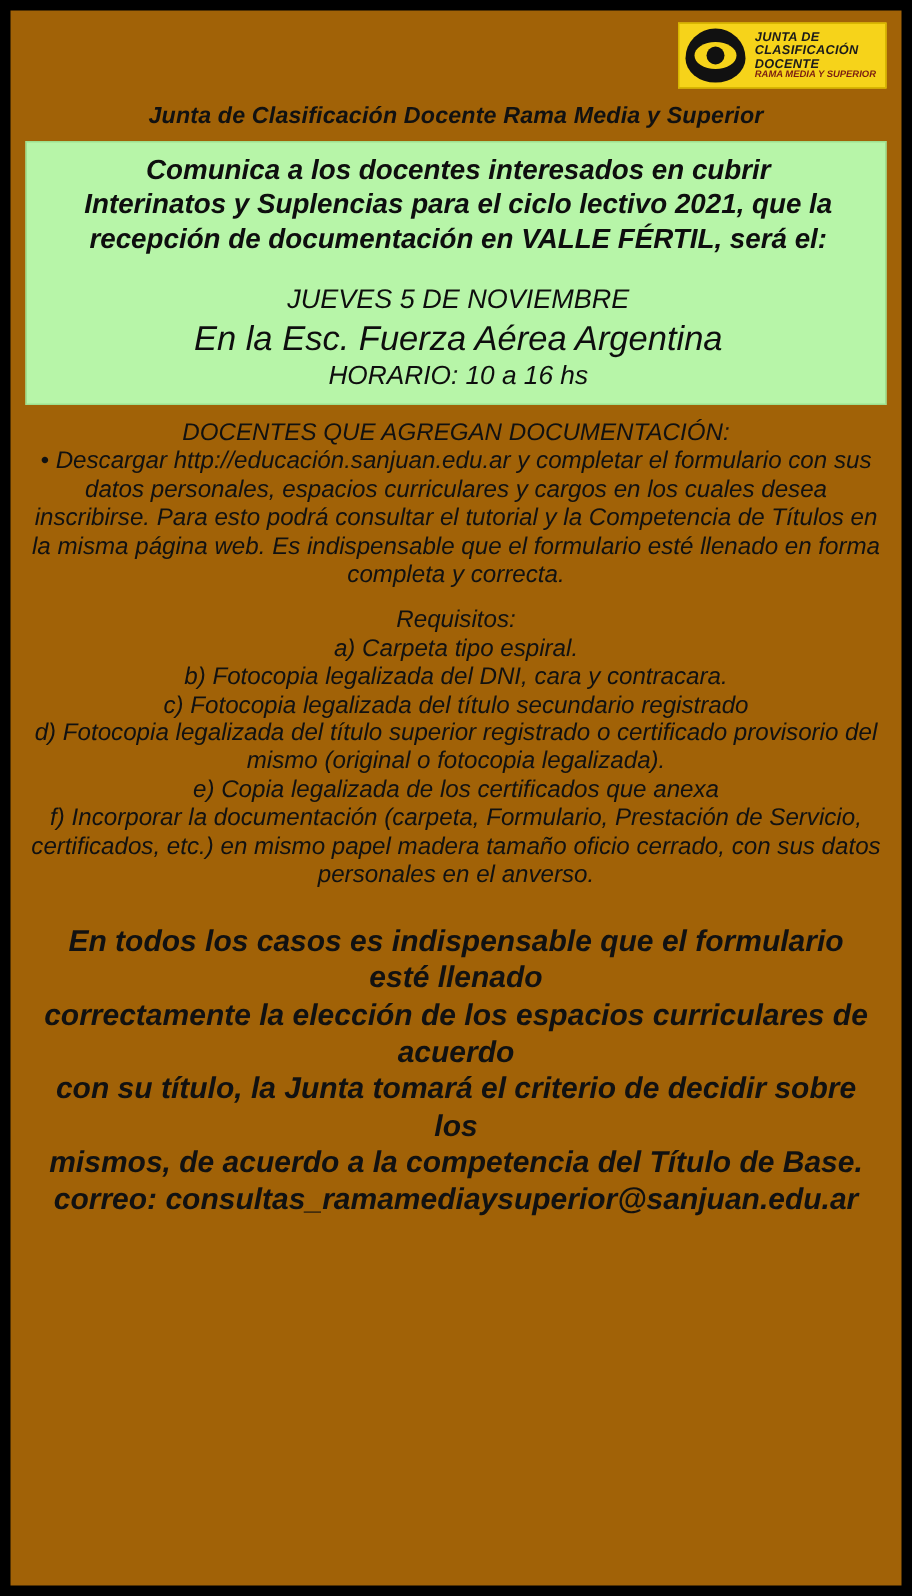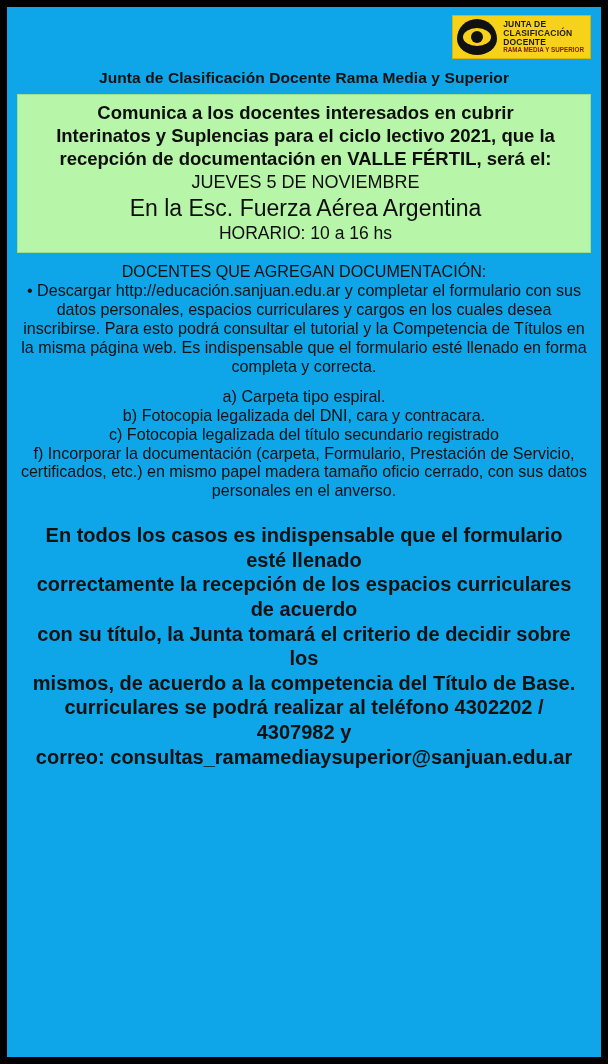--- a/index.html
+++ b/index.html
@@ -11,23 +11,24 @@
     width: 608px;
     height: 1064px;
     font-family: "Liberation Sans", sans-serif;
     overflow: hidden;
   }
   .poster {
     position: relative;
     box-sizing: border-box;
     width: 608px;
     height: 1064px;
-    background: #0ea5e9;
+    background: #a16207;
     border: 7px solid #000000;
     padding: 8px 10px 6px 10px;
+    font-style: italic;
   }
 
   
   .logo-row {
     display: flex;
     justify-content: flex-end;
     align-items: flex-start;
     height: 52px;
   }
   .logo-box {
@@ -101,21 +102,21 @@
     color: #0e0e0e;
   }
   .announce .big {
     font-size: 18.5px;
     font-weight: bold;
     line-height: 1.23;
   }
   .announce .l2 {
     font-size: 18px;
     line-height: 1.25;
-    margin-top: 1px;
+    margin-top: 18px;
   }
   .announce .l3 {
     font-size: 23px;
     line-height: 1.25;
   }
   .announce .l4 {
     font-size: 17.5px;
     line-height: 1.25;
   }
 
@@ -176,29 +177,31 @@
     <div class="l4">HORARIO: 10 a 16 hs</div>
   </div>
 
   <div class="body-text">
 
     <p class="sect-head">DOCENTES QUE AGREGAN DOCUMENTACIÓN:</p>
     <p>• Descargar http://educación.sanjuan.edu.ar y completar el formulario con sus datos personales, espacios curriculares y cargos en los cuales desea inscribirse. Para esto podrá consultar el tutorial y la Competencia de Títulos en la misma página web. Es indispensable que el formulario esté llenado en forma completa y correcta.</p>
 
     <div class="gap"></div>
 
+    <p>Requisitos:</p>
     <p>a) Carpeta tipo espiral.</p>
     <p>b) Fotocopia legalizada del DNI, cara y contracara.</p>
     <p>c) Fotocopia legalizada del título secundario registrado</p>
+    <p>d) Fotocopia legalizada del título superior registrado o certificado provisorio del mismo (original o fotocopia legalizada).</p>
+    <p>e) Copia legalizada de los certificados que anexa</p>
     <p>f) Incorporar la documentación (carpeta, Formulario, Prestación de Servicio, certificados, etc.) en mismo papel madera tamaño oficio cerrado, con sus datos personales en el anverso.</p>
 
   </div>
 
   <div class="footer">
     <div>En todos los casos es indispensable que el formulario esté llenado</div>
-    <div>correctamente la recepción de los espacios curriculares de acuerdo</div>
+    <div>correctamente la elección de los espacios curriculares de acuerdo</div>
     <div>con su título, la Junta tomará el criterio de decidir sobre los</div>
     <div>mismos, de acuerdo a la competencia del Título de Base.</div>
-    <div>curriculares se podrá realizar al teléfono 4302202 / 4307982 y</div>
     <div>correo: consultas_ramamediaysuperior@sanjuan.edu.ar</div>
   </div>
 
 </div>
 
 </body></html>

